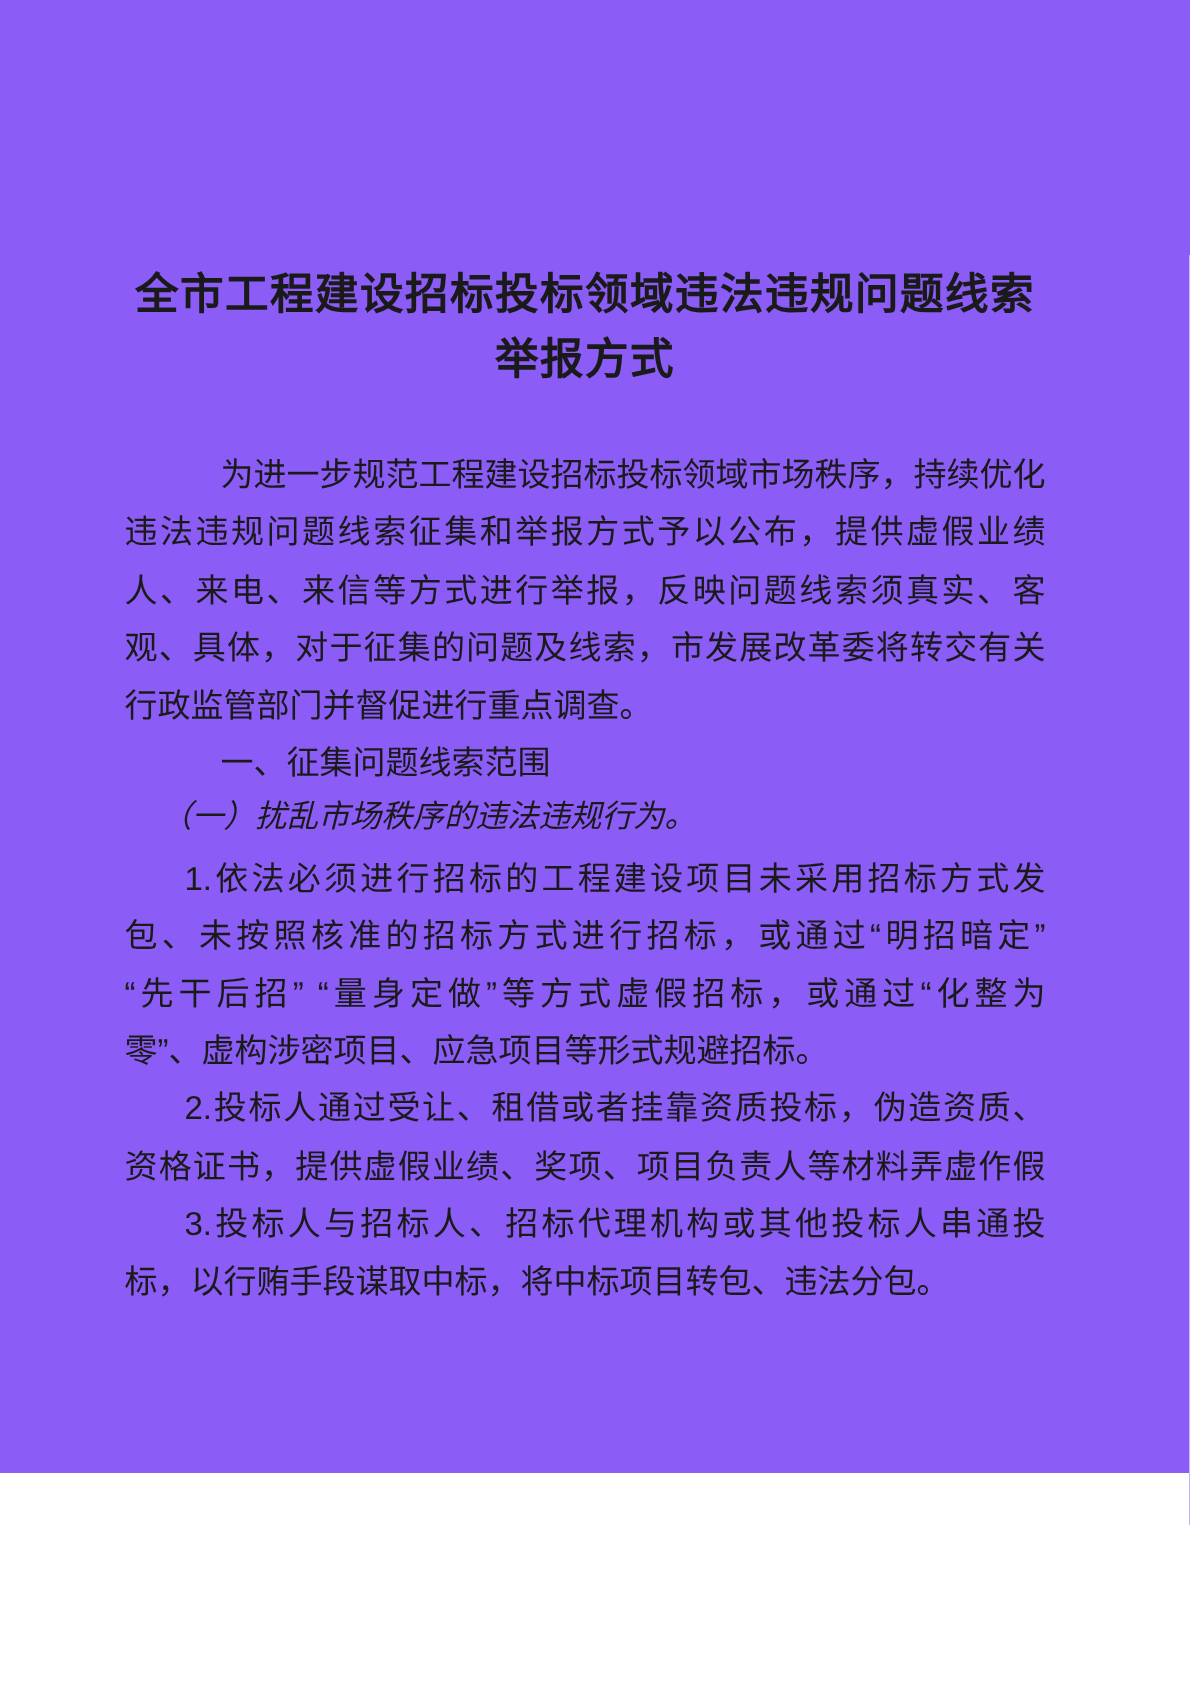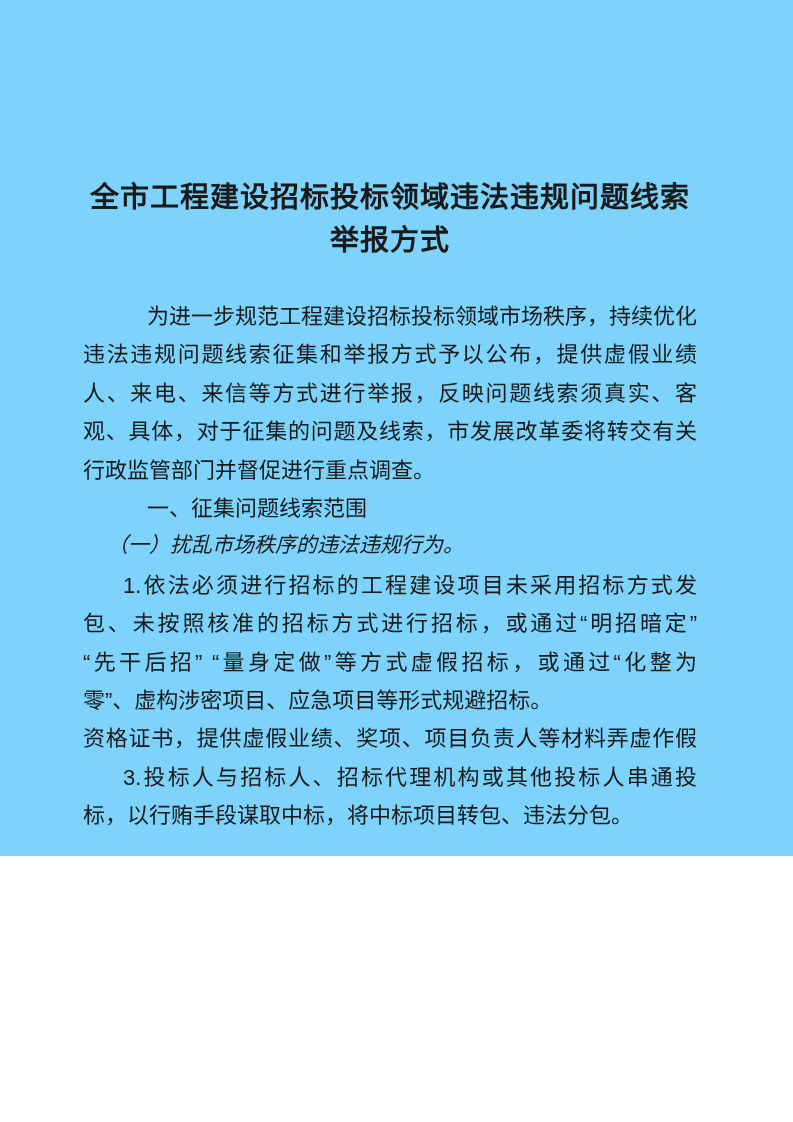--- a/index.html
+++ b/index.html
@@ -3,22 +3,22 @@
 <meta charset="utf-8">
 <style>
   html, body {
     margin: 0;
     padding: 0;
     background: #ffffff;
   }
   .page {
     position: relative;
     width: 793px;
-    height: 856px;
-    background: #7dd3fc;
+    height: 982px;
+    background: #8b5cf6;
     overflow: hidden;
     font-family: "Liberation Sans", sans-serif;
     color: #1a1a1a;
   }
   .content {
     position: absolute;
     left: 83px;
     top: 176px;
     width: 614px;
   }
@@ -94,20 +94,21 @@
     <div class="kaiti">（一）扰乱市场秩序的违法违规行为。</div>
 
     <div>
       <div class="ln ind2">1.依法必须进行招标的工程建设项目未采用招标方式发</div>
       <div class="ln">包、未按照核准的招标方式进行招标，或通过“明招暗定”</div>
       <div class="ln">“先干后招” “量身定做”等方式虚假招标，或通过“化整为</div>
       <div class="ln ln-end">零”、虚构涉密项目、应急项目等形式规避招标。</div>
     </div>
 
     <div>
+      <div class="ln ind2">2.投标人通过受让、租借或者挂靠资质投标，伪造资质、</div>
       <div class="ln">资格证书，提供虚假业绩、奖项、项目负责人等材料弄虚作假</div>
     </div>
 
     <div>
       <div class="ln ind2">3.投标人与招标人、招标代理机构或其他投标人串通投</div>
       <div class="ln ln-end">标，以行贿手段谋取中标，将中标项目转包、违法分包。</div>
     </div>
 
 
   </div>

